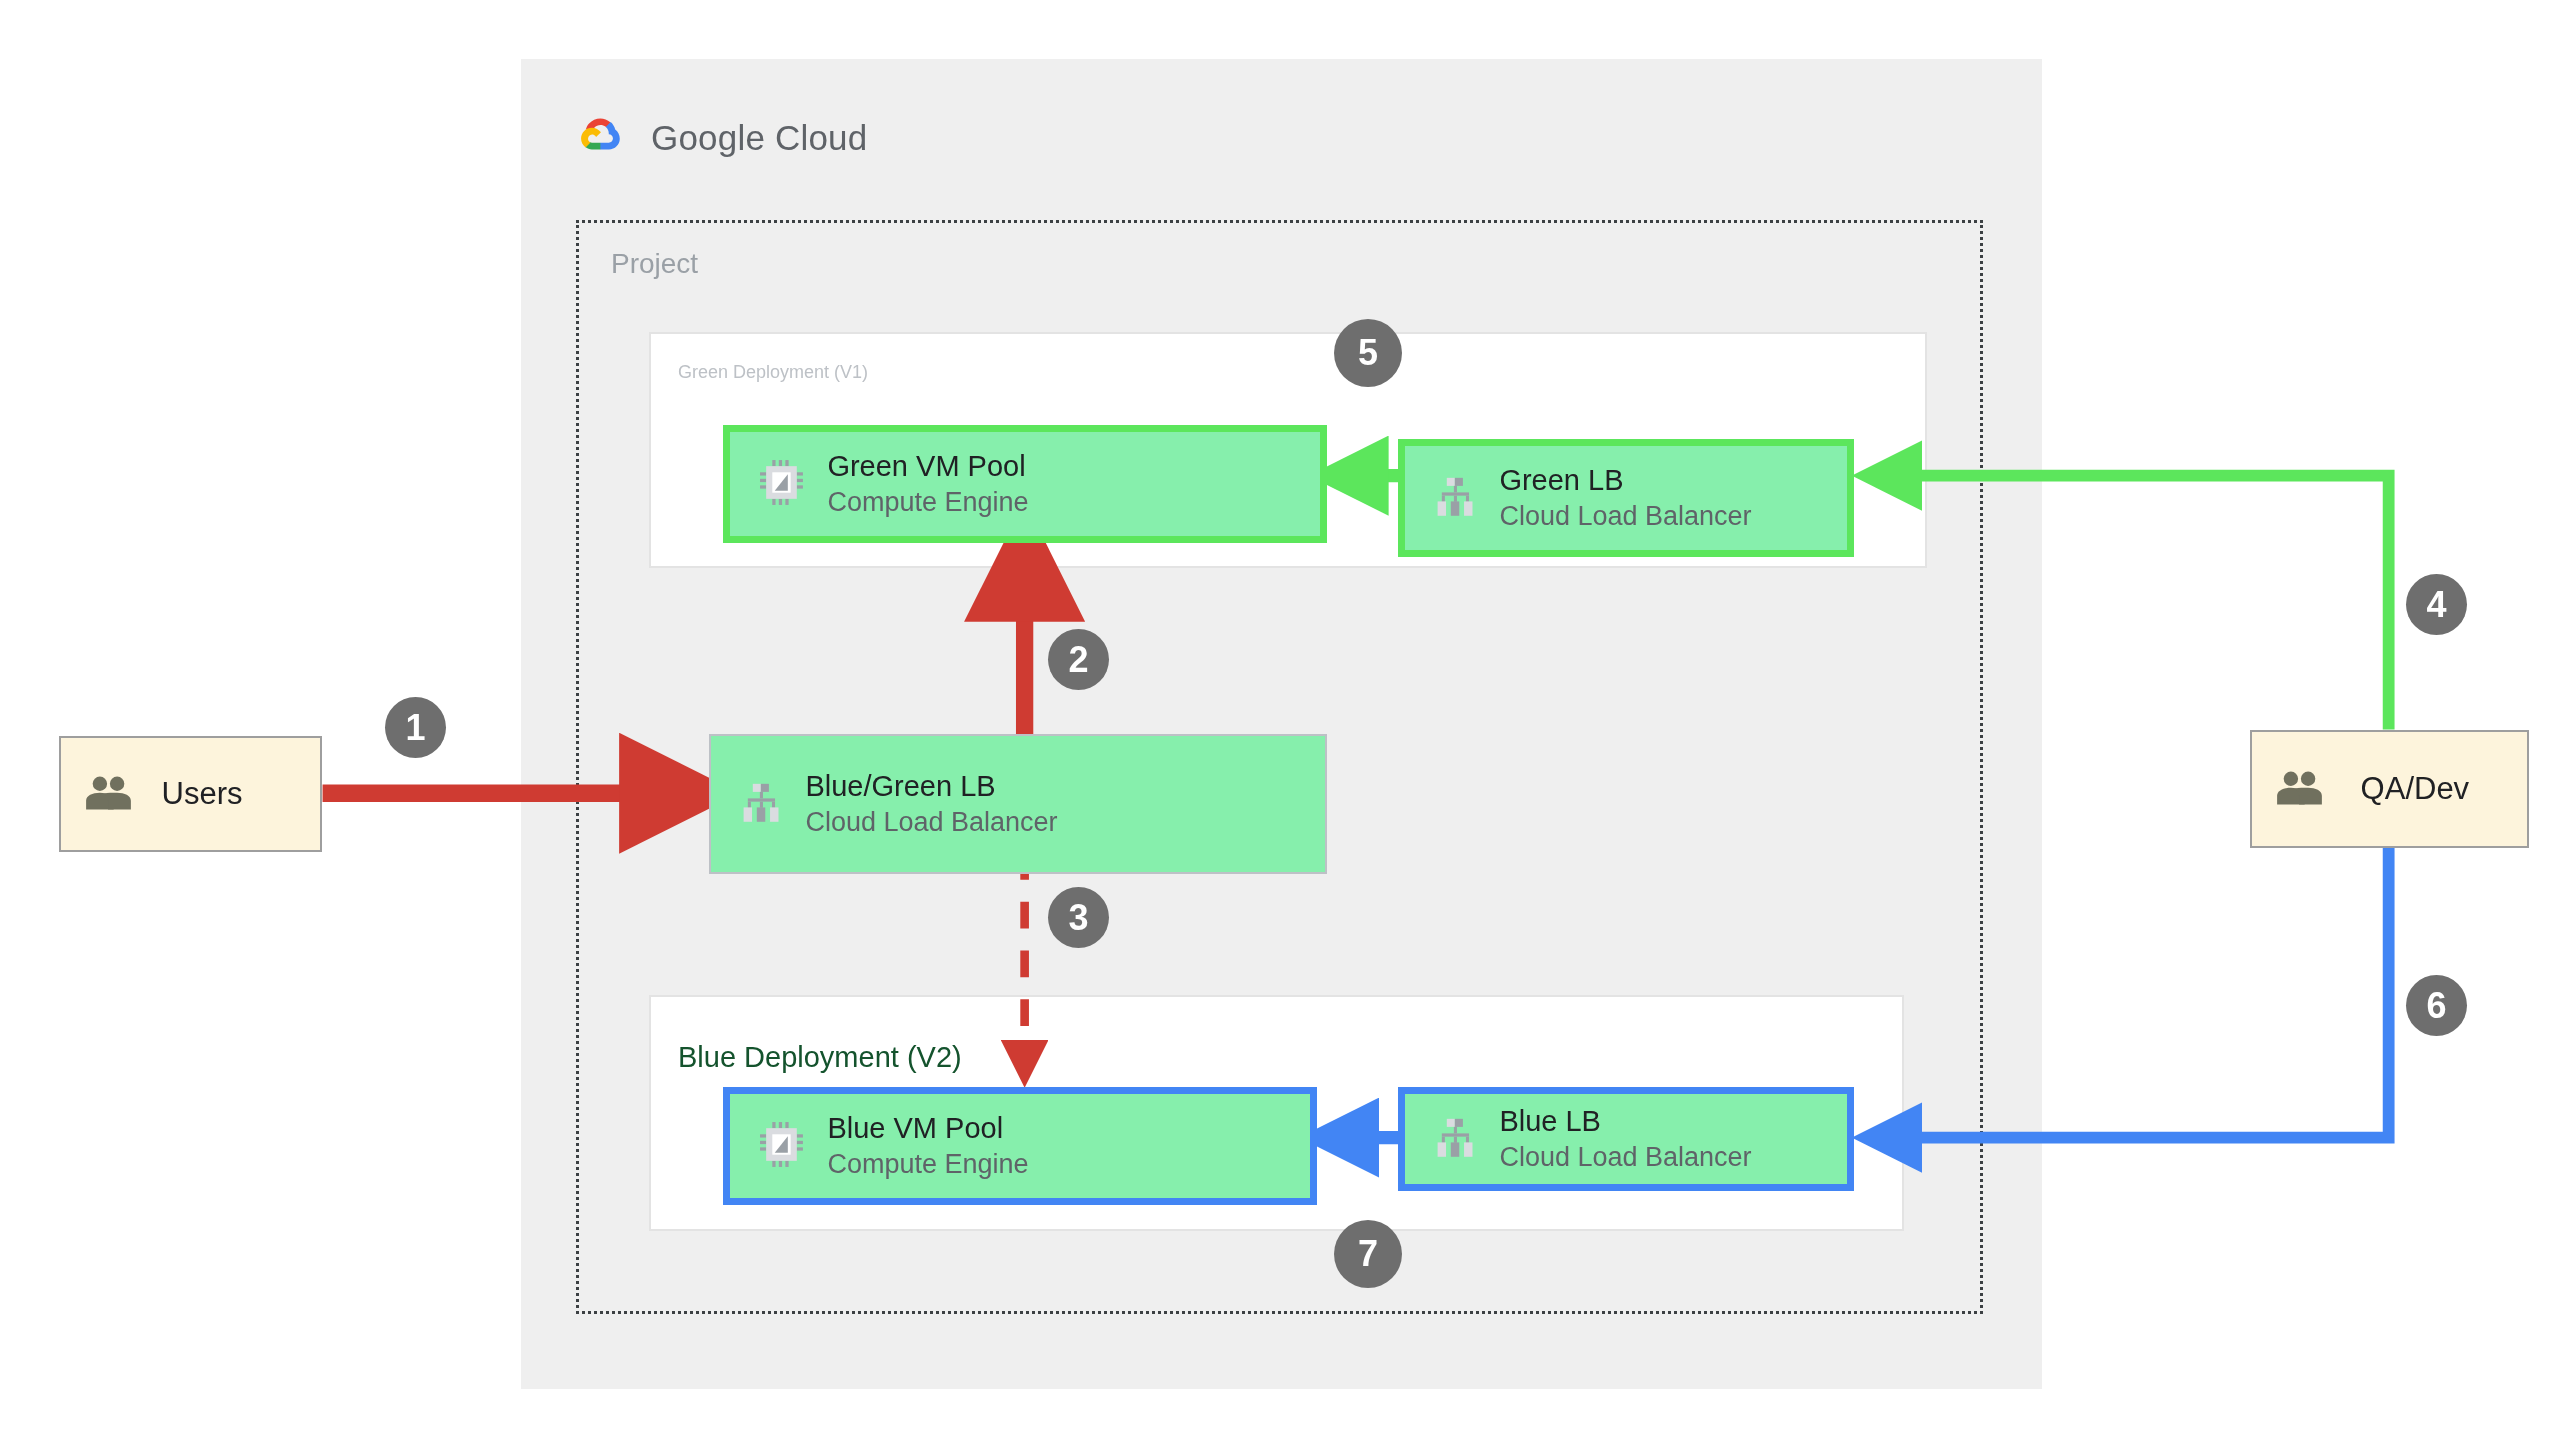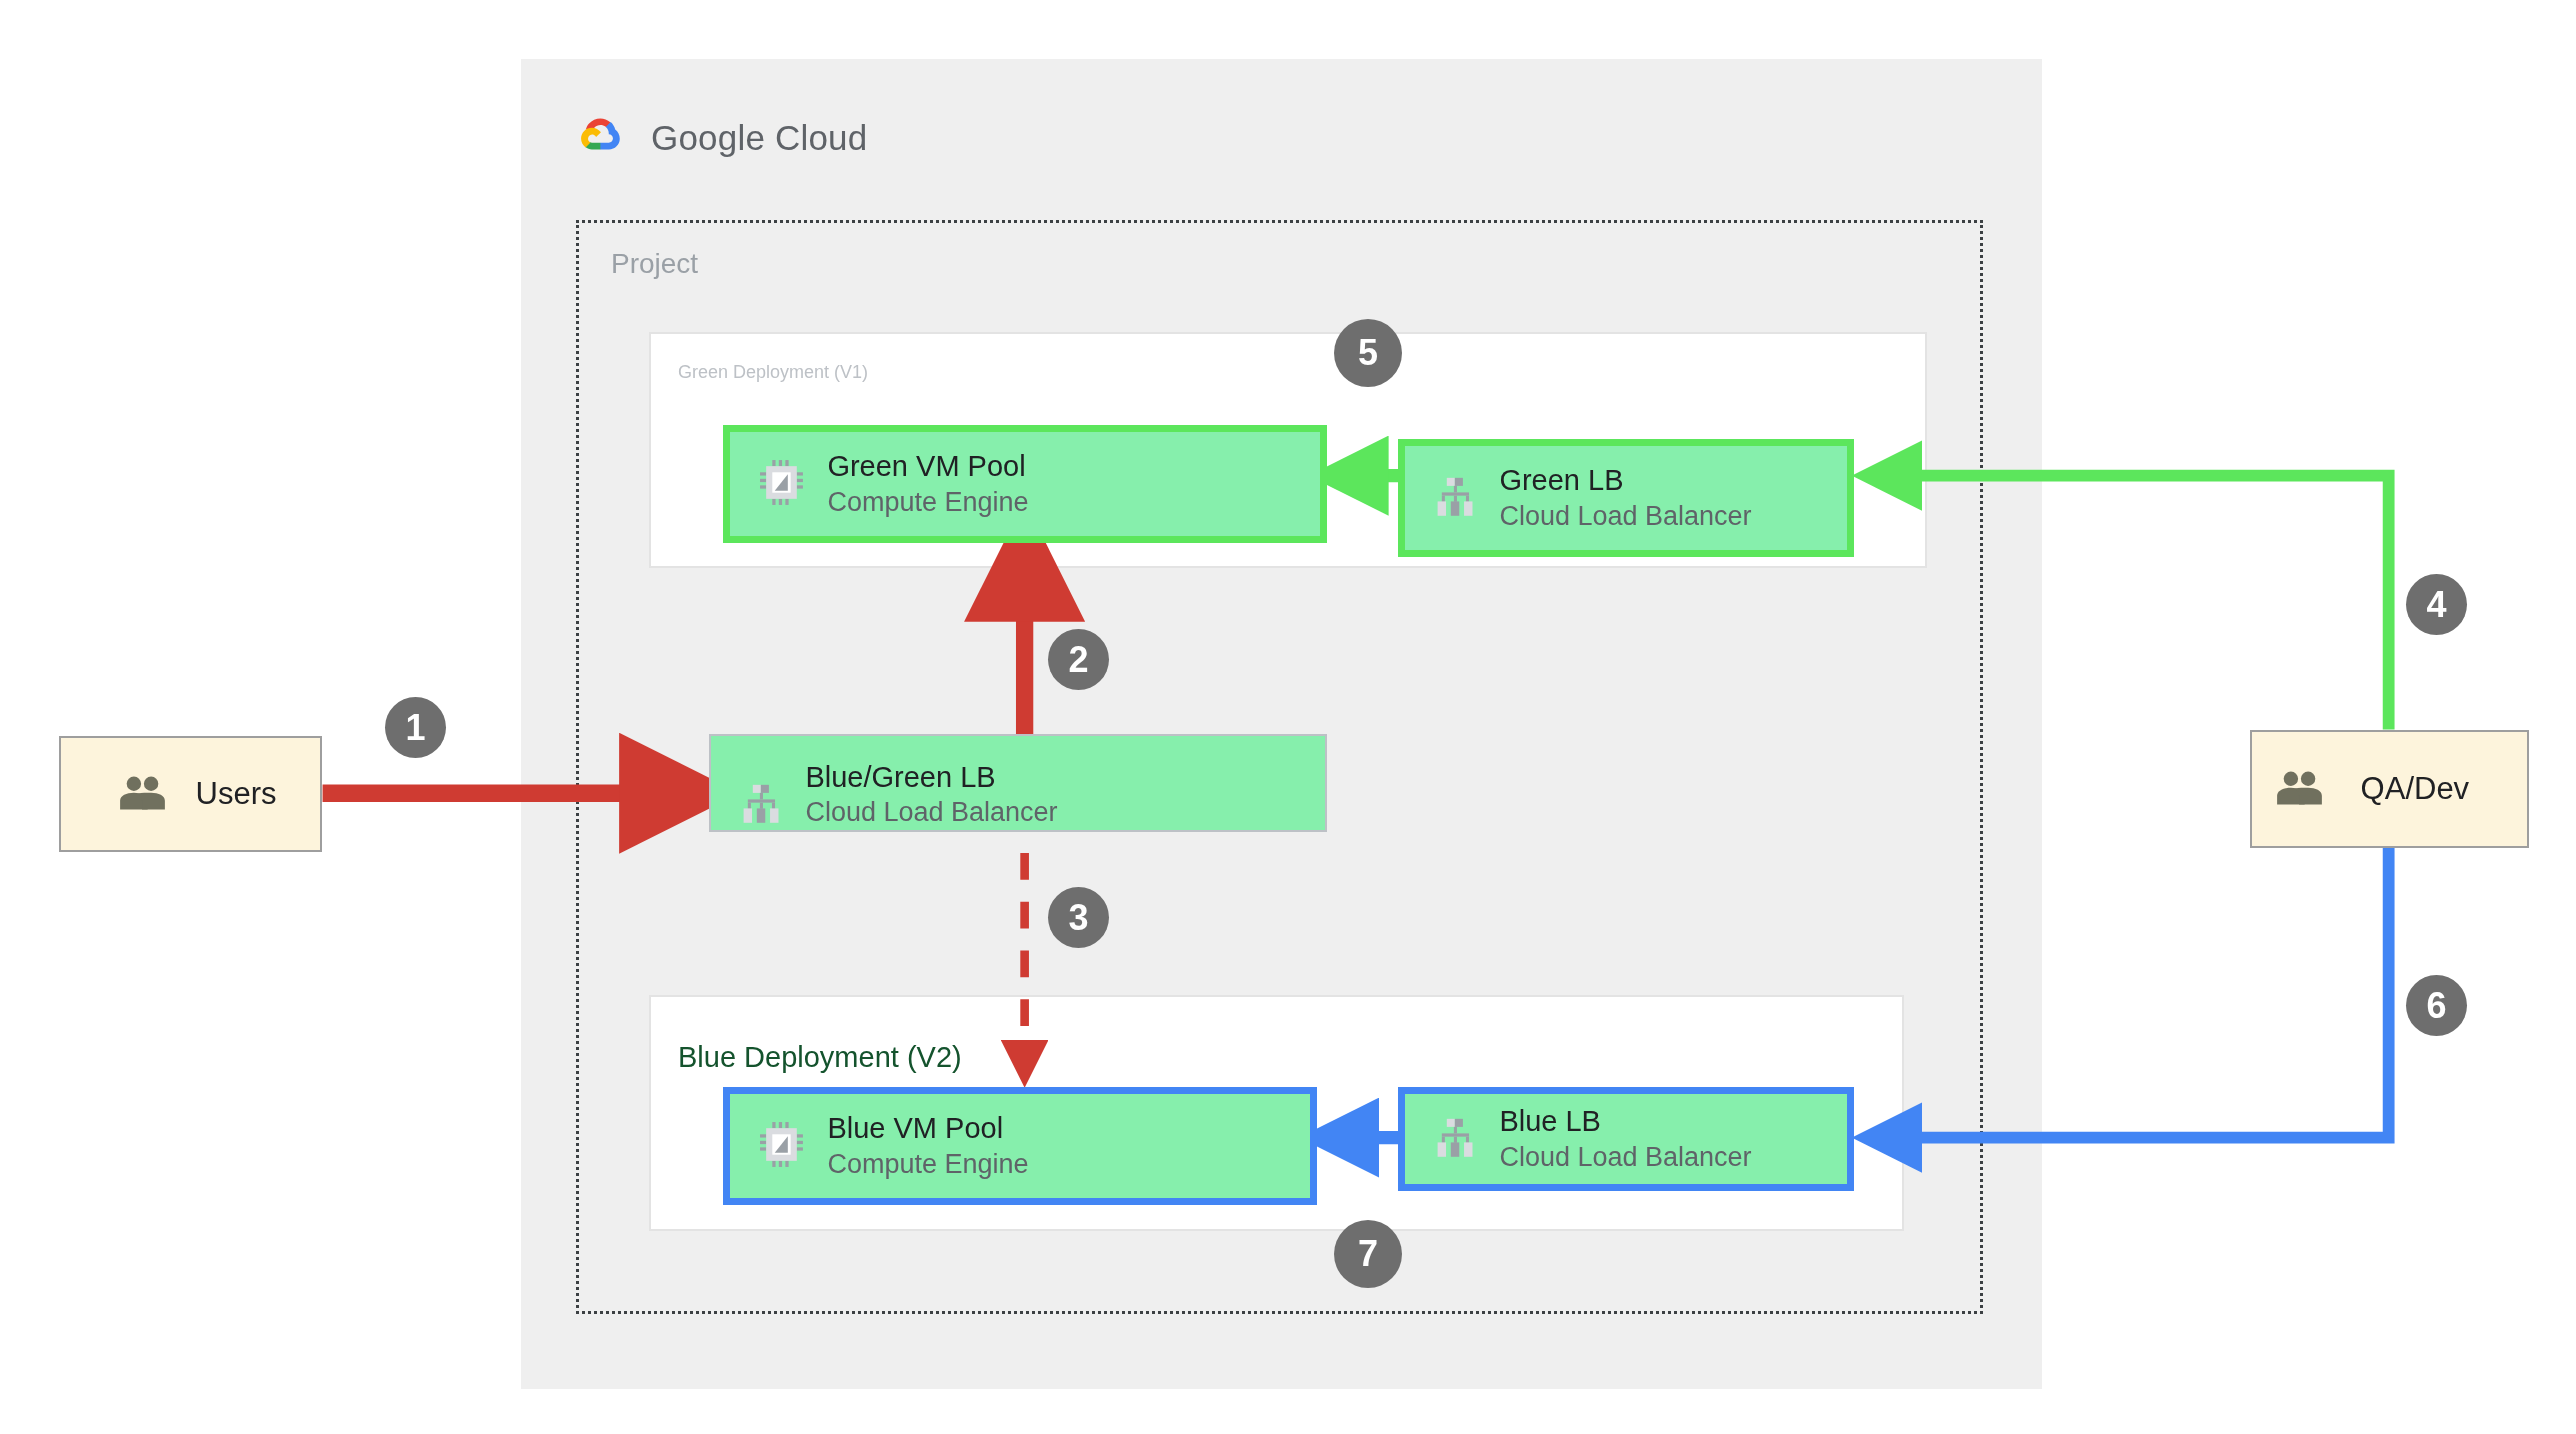--- a/index.html
+++ b/index.html
@@ -30,28 +30,28 @@
   .node{background:#86efac;box-sizing:border-box;display:flex;align-items:center;}
   .node .ico{flex:0 0 auto;margin-left:28px;margin-right:20.4px;}
   .node .txt{display:flex;flex-direction:column;justify-content:center;}
   .node .t1{font-size:29px;color:#202124;line-height:1.25;}
   .node .t2{font-size:27px;color:#5f6368;line-height:1.3;}
 
   #green-vm{left:723px;top:425px;width:604px;height:118px;border:7.9px solid #5ce65c;}
   #green-lb{left:1398px;top:439px;width:456px;height:118px;border:7.9px solid #5ce65c;}
   #blue-vm{left:723px;top:1087px;width:594px;height:118px;border:7.9px solid #4285f4;}
   #blue-lb{left:1398px;top:1087px;width:456px;height:104px;border:7.9px solid #4285f4;}
-  #bg-lb{left:709px;top:734px;width:618px;height:98px;border:2.4px solid #bdc1c6;align-items:flex-end;}
+  #bg-lb{left:709px;top:734px;width:618px;height:140px;border:2.4px solid #bdc1c6;}
 
   
   .actor{background:#fdf4dc;border:2.4px solid #9e9e9e;box-sizing:border-box;
          display:flex;align-items:center;}
   .actor .ico{margin-left:23.6px;margin-right:25px;}
   .actor .lbl{font-size:31px;color:#202124;}
-  #users-box{left:59px;top:736px;width:263px;height:116px;padding-left:34px;}
+  #users-box{left:59px;top:736px;width:263px;height:116px;}
   #qadev-box{left:2250px;top:730px;width:279px;height:118px;gap:8px;}
 
   
   .badge{border-radius:50%;background:#6e6e6e;color:#fff;
          display:flex;align-items:center;justify-content:center;
          font-size:36px;font-weight:700;}
   .b-sm{width:61px;height:61px;}
   .b-lg{width:68px;height:68px;}
   #badge1{left:385px;top:697px;}
   #badge2{left:1048px;top:629px;}

